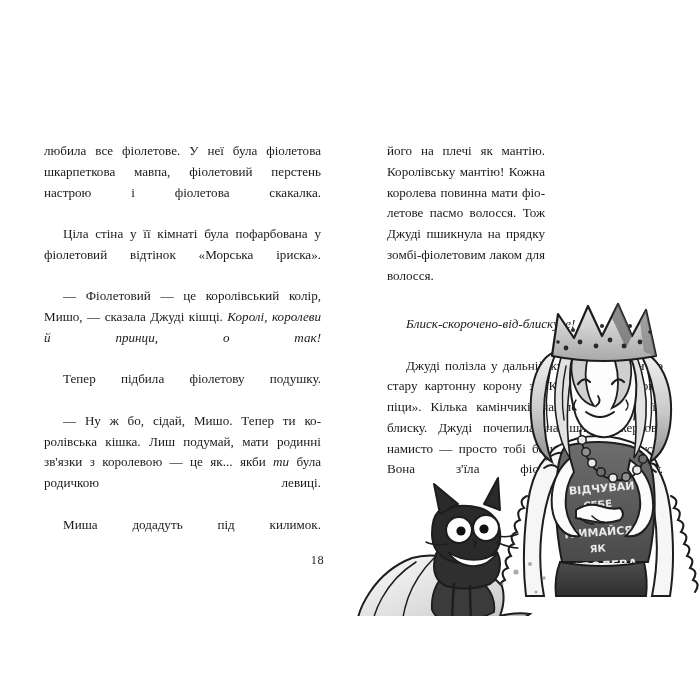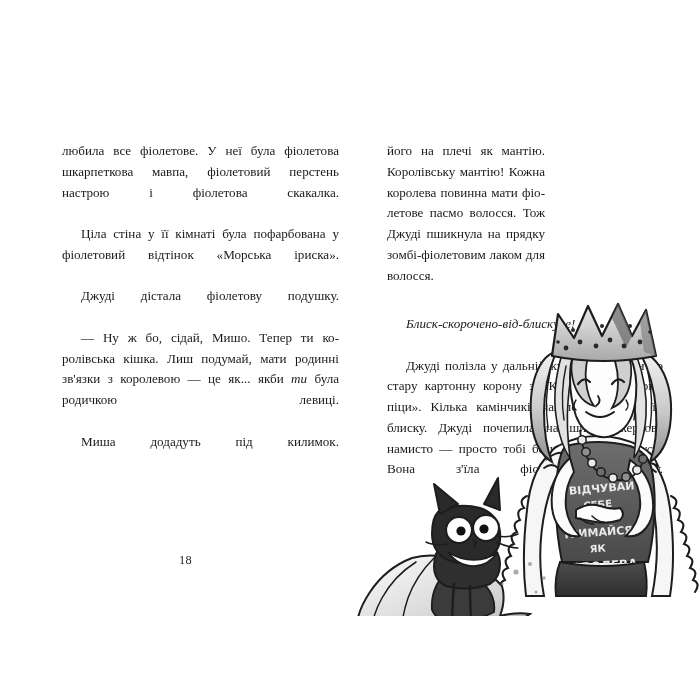--- a/index.html
+++ b/index.html
@@ -25,21 +25,21 @@
     position: absolute;
     color: #1a1a1a;
     font-size: 13.1px;
     line-height: 1.585;
     text-align: justify;
     text-justify: inter-word;
     hyphens: manual;
     -webkit-hyphens: manual;
   }
   .col-left {
-    left: 62px;
+    left: 44px;
     top: 141px;
     width: 277px;
   }
   .col-right {
     left: 387px;
     top: 141px;
     width: 276px;
   }
   .column p {
     margin: 0;
@@ -67,21 +67,21 @@
     width: 118px;
     height: 152px;
     shape-outside: polygon(0 0, 100% 0, 100% 100%, 0 100%);
   }
 
   .folio {
     position: absolute;
     left: 47px;
     top: 553px;
     width: 277px;
-    text-align: center;
+    text-align: right;
     font-size: 12.4px;
     color: #2a2a2a;
     letter-spacing: 0.4px;
   }
 
   
   .illustration {
     position: absolute;
     left: 330px;
     top: 296px;
@@ -101,21 +101,22 @@
   }
 </style>
 </head>
 <body>
 
 <div class="page">
 
   <div class="column col-left">
       <p class="flush"><span>любила все фіолетове. У неї була фіолетова шкарпеткова мавпа, фіолетовий перстень настрою і фіолетова скакалка.</span></p>
       <p class="indent"><span>Ціла стіна у її кімнаті була пофарбована у фіолетовий відтінок «Морська іриска».</span></p>
-      <p class="indent"><span>Джуді дістала фіолетову подушку.</span></p>
+      <p class="indent"><span>— Фіолетовий — це королівський ко­лір, Мишо, — сказала Джуді кішці. </span><em>Королі, королеви й принци, о так!</em></p>
+      <p class="indent"><span>Тепер підбила фіолетову подушку.</span></p>
       <p class="indent"><span>— Ну ж бо, сідай, Мишо. Тепер ти ко­ролівська кішка. Лиш подумай, мати ро­динні зв'язки з королевою — це як... якби </span><em>ти</em><span> була родичкою левиці.</span></p>
       <p class="indent"><span>Миша додадуть під килимок.</span></p>
     </div>
 
   <div class="column col-right">
     <div class="art-gutter"></div>
   <p class="flush"><span>його на плечі як мантію. Королівську ман­тію! Кожна королева повинна мати фіо­летове пасмо волосся. Тож Джуді пшик­нула на прядку зомбі-фіолетовим лаком для волосся.</span></p>
       <p class="indent"><em>Блиск-скорочено-від-блискуче!</em></p>
       <p class="indent"><span>Джуді полізла у дальній куток комір­чини по стару картонну корону з «Королівського дому піци». Кілька камінчиків-наліпок додадуть їй блиску. Джуді почепила на шию цукер­кове намисто — про­сто тобі безцінні перли. </span><em>Хрусь!</em><span> Вона з'їла фіоле­тову цукерку.</span></p>
     </div>

